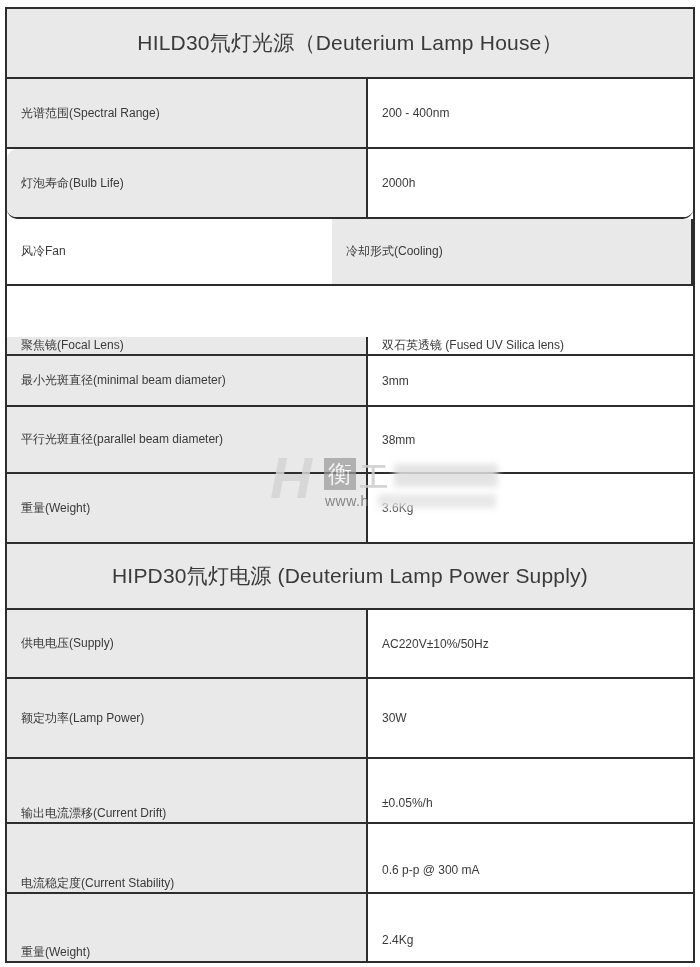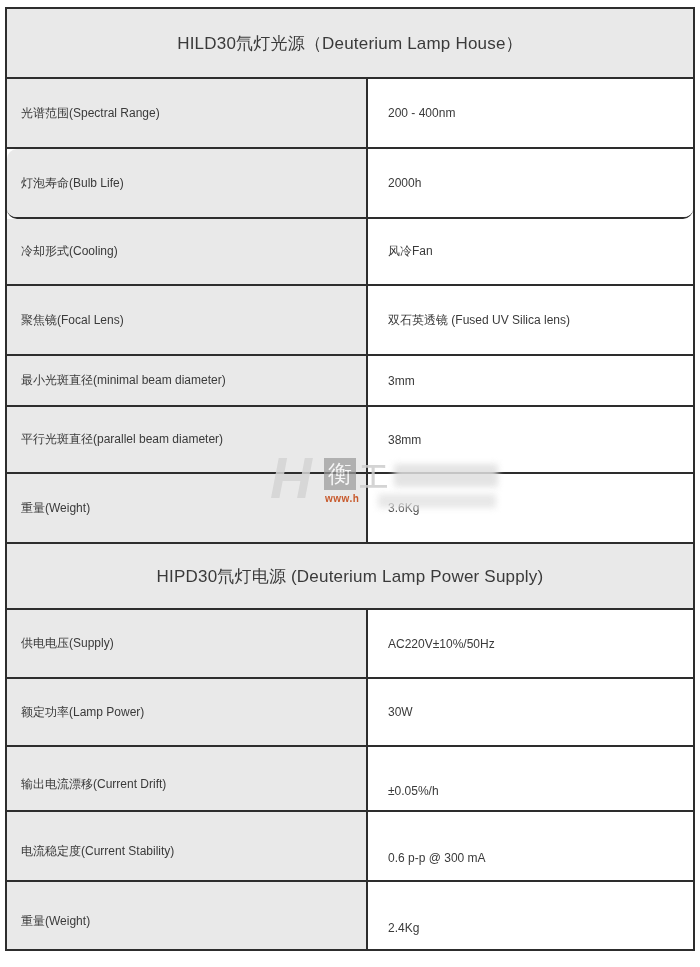--- a/index.html
+++ b/index.html
@@ -32,45 +32,45 @@
     display: flex;
     box-sizing: border-box;
     border-bottom: 2px solid #2d2d2d;
     overflow: hidden;
   }
   .row:last-child { border-bottom: none; }
   .header-row {
     background: #e9e9e9;
     align-items: center;
     justify-content: center;
-    font-size: 17px;
+    font-size: 21px;
     letter-spacing: 0.2px;
   }
   .cell {
     box-sizing: border-box;
     display: flex;
     align-items: center;
     font-size: 12px;
   }
   .label-cell {
     flex: 0 0 361px;
     background: #e9e9e9;
     border-right: 2px solid #2d2d2d;
     padding-left: 14px;
     padding-right: 8px;
   }
   .value-cell {
     flex: 1 1 auto;
     background: #ffffff;
-    padding-left: 20px;
+    padding-left: 14px;
     padding-right: 8px;
   }
   
   .split .label-cell {
-    align-items: center;
+    align-items: flex-end;
     padding-top: 11px;
   }
   .split .value-cell {
     padding-top: 24px;
   }
   
   #watermark {
     position: absolute;
     left: 270px;
     top: 446px;
@@ -118,24 +118,24 @@
     top: 18px;
     width: 104px;
     height: 23px;
     background: #dfdfdf;
     filter: blur(3px);
   }
   .wm-url {
     position: absolute;
     left: 55px;
     top: 47px;
-    font-size: 10px;
-    font-weight: bold;
+    font-size: 14px;
+    font-weight: normal;
     letter-spacing: 0.5px;
-    color: #c2410c;
+    color: #737373;
   }
   .wm-blur2 {
     position: absolute;
     left: 108px;
     top: 48px;
     width: 118px;
     height: 14px;
     background: #e4e4e4;
     filter: blur(3px);
   }
@@ -159,28 +159,28 @@
       </div>
       <div class="row body-row" style="height: 70px; border-radius: 10px;">
         <div class="cell label-cell">
           <span>灯泡寿命(Bulb Life)</span>
         </div>
         <div class="cell value-cell">
           <span>2000h</span>
         </div>
       </div>
       <div class="row body-row" style="height: 67px;">
+        <div class="cell value-cell">
+          <span>风冷Fan</span>
+        </div>
         <div class="cell label-cell">
           <span>冷却形式(Cooling)</span>
         </div>
-        <div class="cell value-cell">
-          <span>风冷Fan</span>
-        </div>
-      </div>
-      <div class="row body-row" style="height: 70px;">
+      </div>
+      <div class="row body-row" style="height: 70px; align-items: flex-end;">
         <div class="cell label-cell">
           <span>聚焦镜(Focal Lens)</span>
         </div>
         <div class="cell value-cell">
           <span>双石英透镜 (Fused UV Silica lens)</span>
         </div>
       </div>
       <div class="row body-row" style="height: 51px;">
         <div class="cell label-cell">
           <span>最小光斑直径(minimal beam diameter)</span>
@@ -209,21 +209,21 @@
         <span>HIPD30氘灯电源 (Deuterium Lamp Power Supply)</span>
       </div>
       <div class="row body-row" style="height: 69px;">
         <div class="cell label-cell">
           <span>供电电压(Supply)</span>
         </div>
         <div class="cell value-cell">
           <span>AC220V±10%/50Hz</span>
         </div>
       </div>
-      <div class="row body-row" style="height: 68px;">
+      <div class="row body-row" style="height: 80px;">
         <div class="cell label-cell">
           <span>额定功率(Lamp Power)</span>
         </div>
         <div class="cell value-cell">
           <span>30W</span>
         </div>
       </div>
       <div class="row body-row split" style="height: 65px;">
         <div class="cell label-cell">
           <span>输出电流漂移(Current Drift)</span>

